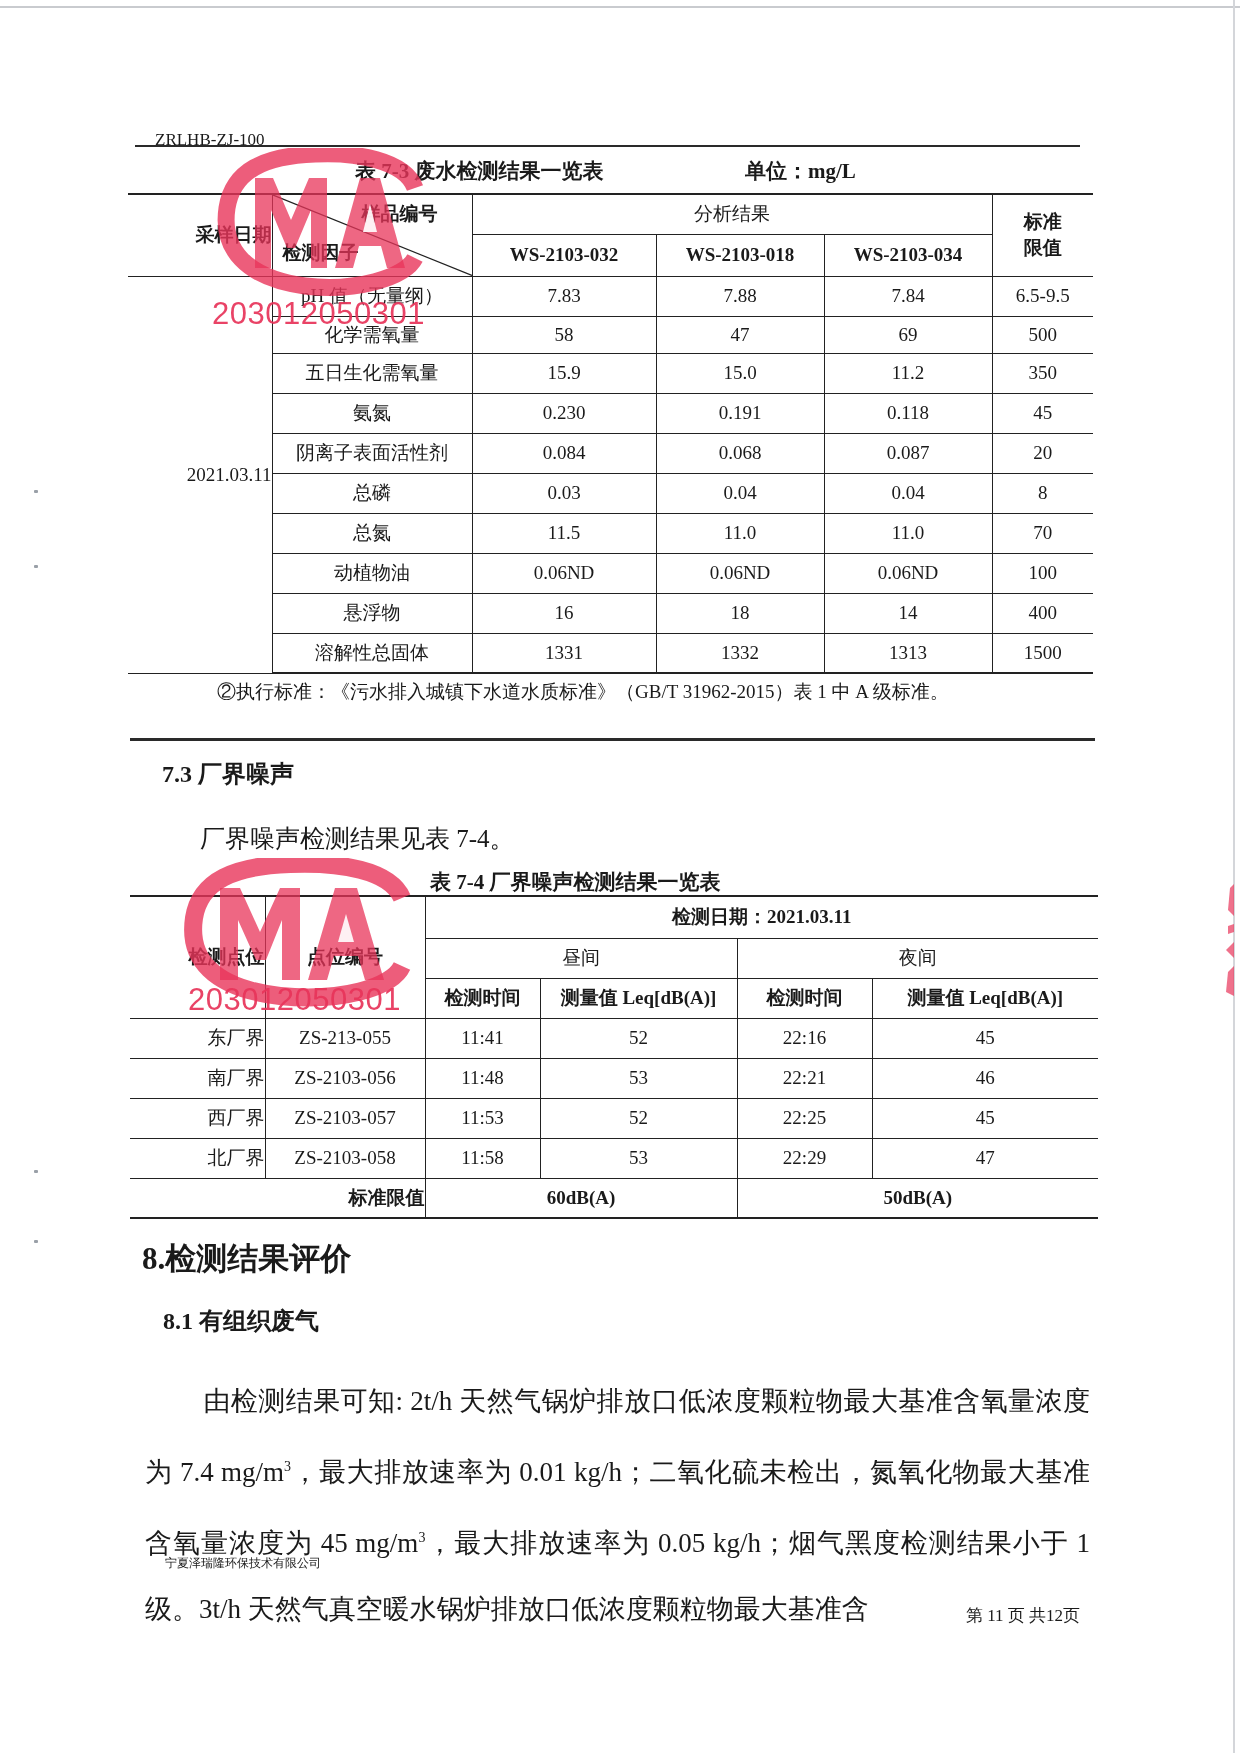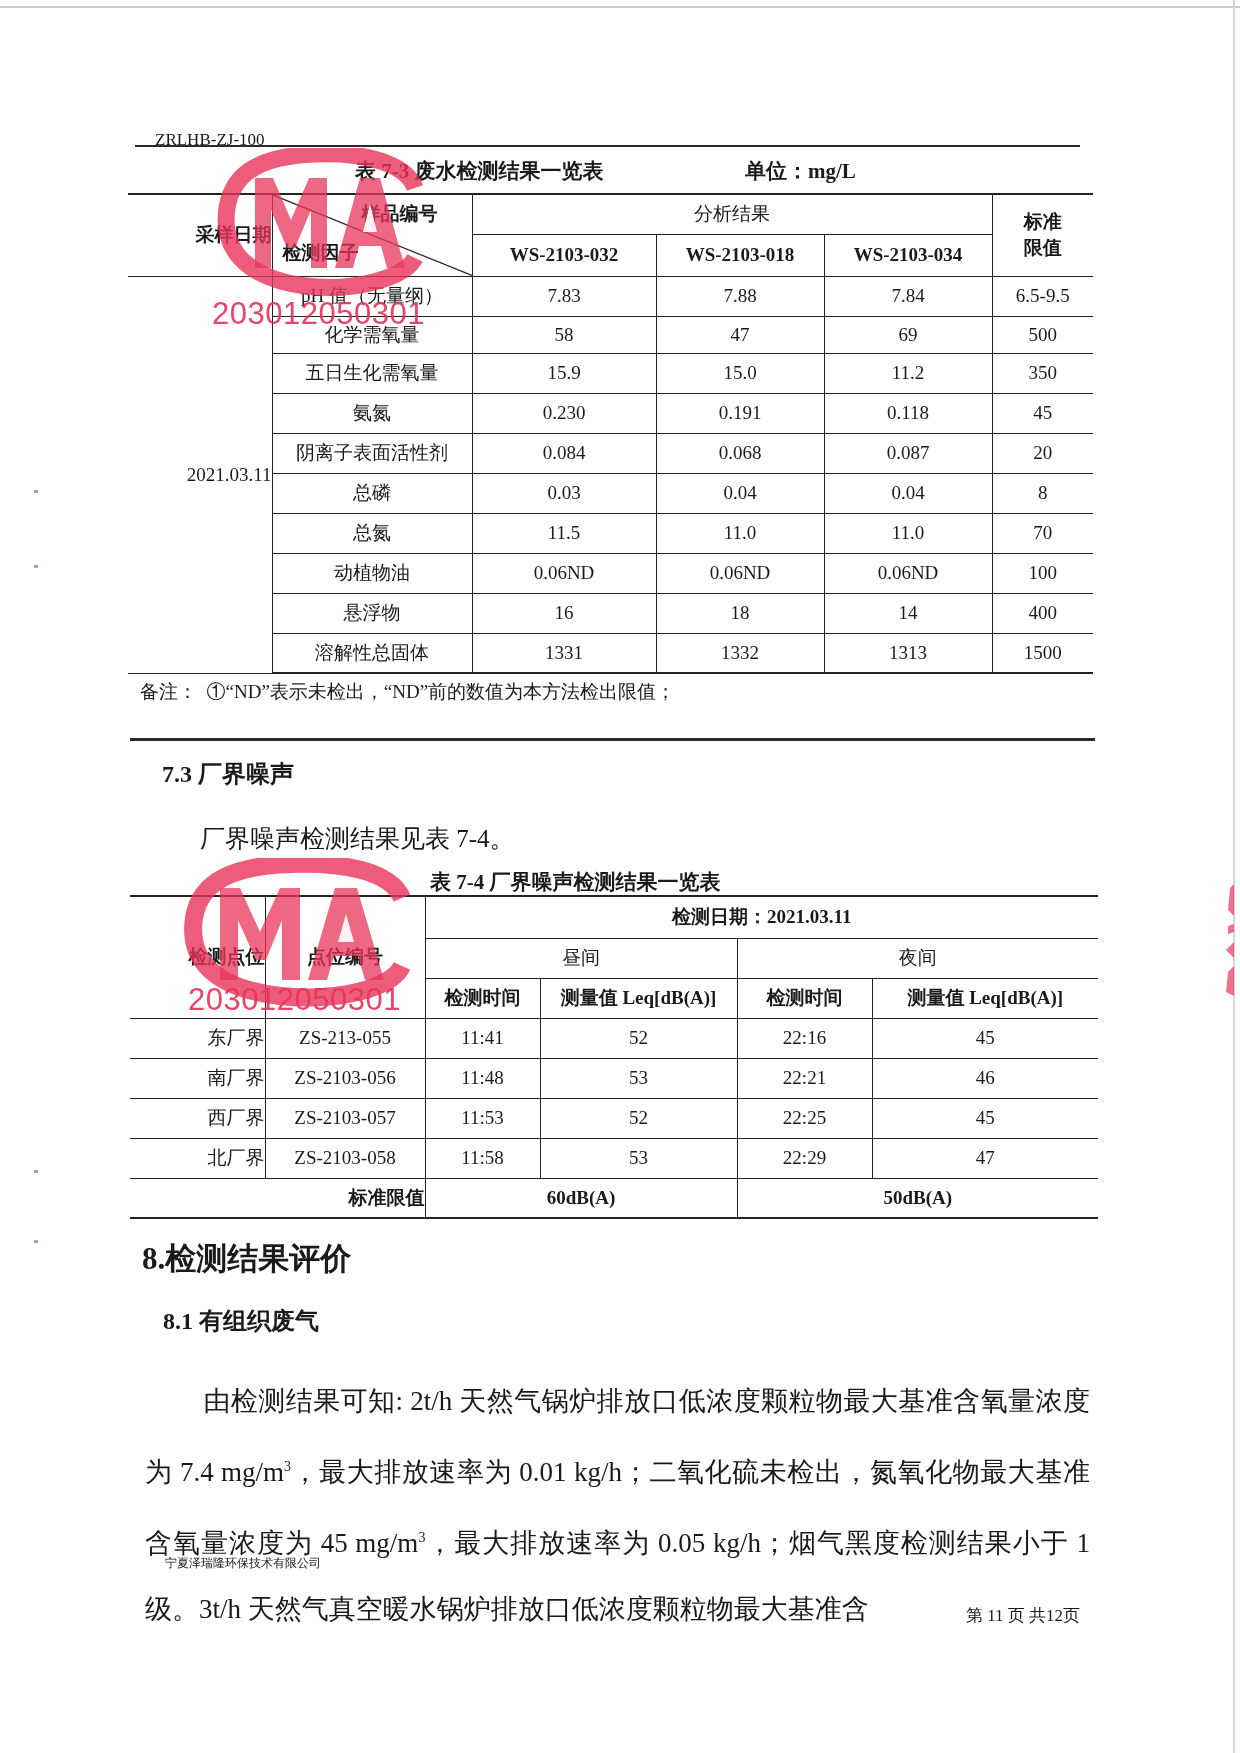--- a/index.html
+++ b/index.html
@@ -162,21 +162,21 @@
     <td>溶解性总固体</td>
     <td>1331</td>
     <td>1332</td>
     <td>1313</td>
     <td class="nr">1500</td>
   </tr>
 </tbody>
   </table>
 
 <div class="notes">
-  <div><span>备注：</span>&nbsp;&nbsp;<span>①“ND”表示未检出，“ND”前的数值为本方法检出限值；</span></div>
+  <div style="padding-left:77px;"><span>②执行标准：《污水排入城镇下水道水质标准》（GB/T 31962-2015）表 1 中 A 级标准。</span></div>
 </div>
 <div class="notes-rule"></div>
 
 <div class="h2" style="left:162px;top:758px;">7.3 厂界噪声</div>
 <div class="para" style="left:200px;top:822px;font-size:25px;">厂界噪声检测结果见表 7-4。</div>
 
 <div class="cap" style="left:430px;top:868px;">表 7-4   厂界噪声检测结果一览表</div>
 
 <table class="grid" style="left:130px;top:895px;width:968px;">
   <colgroup>

